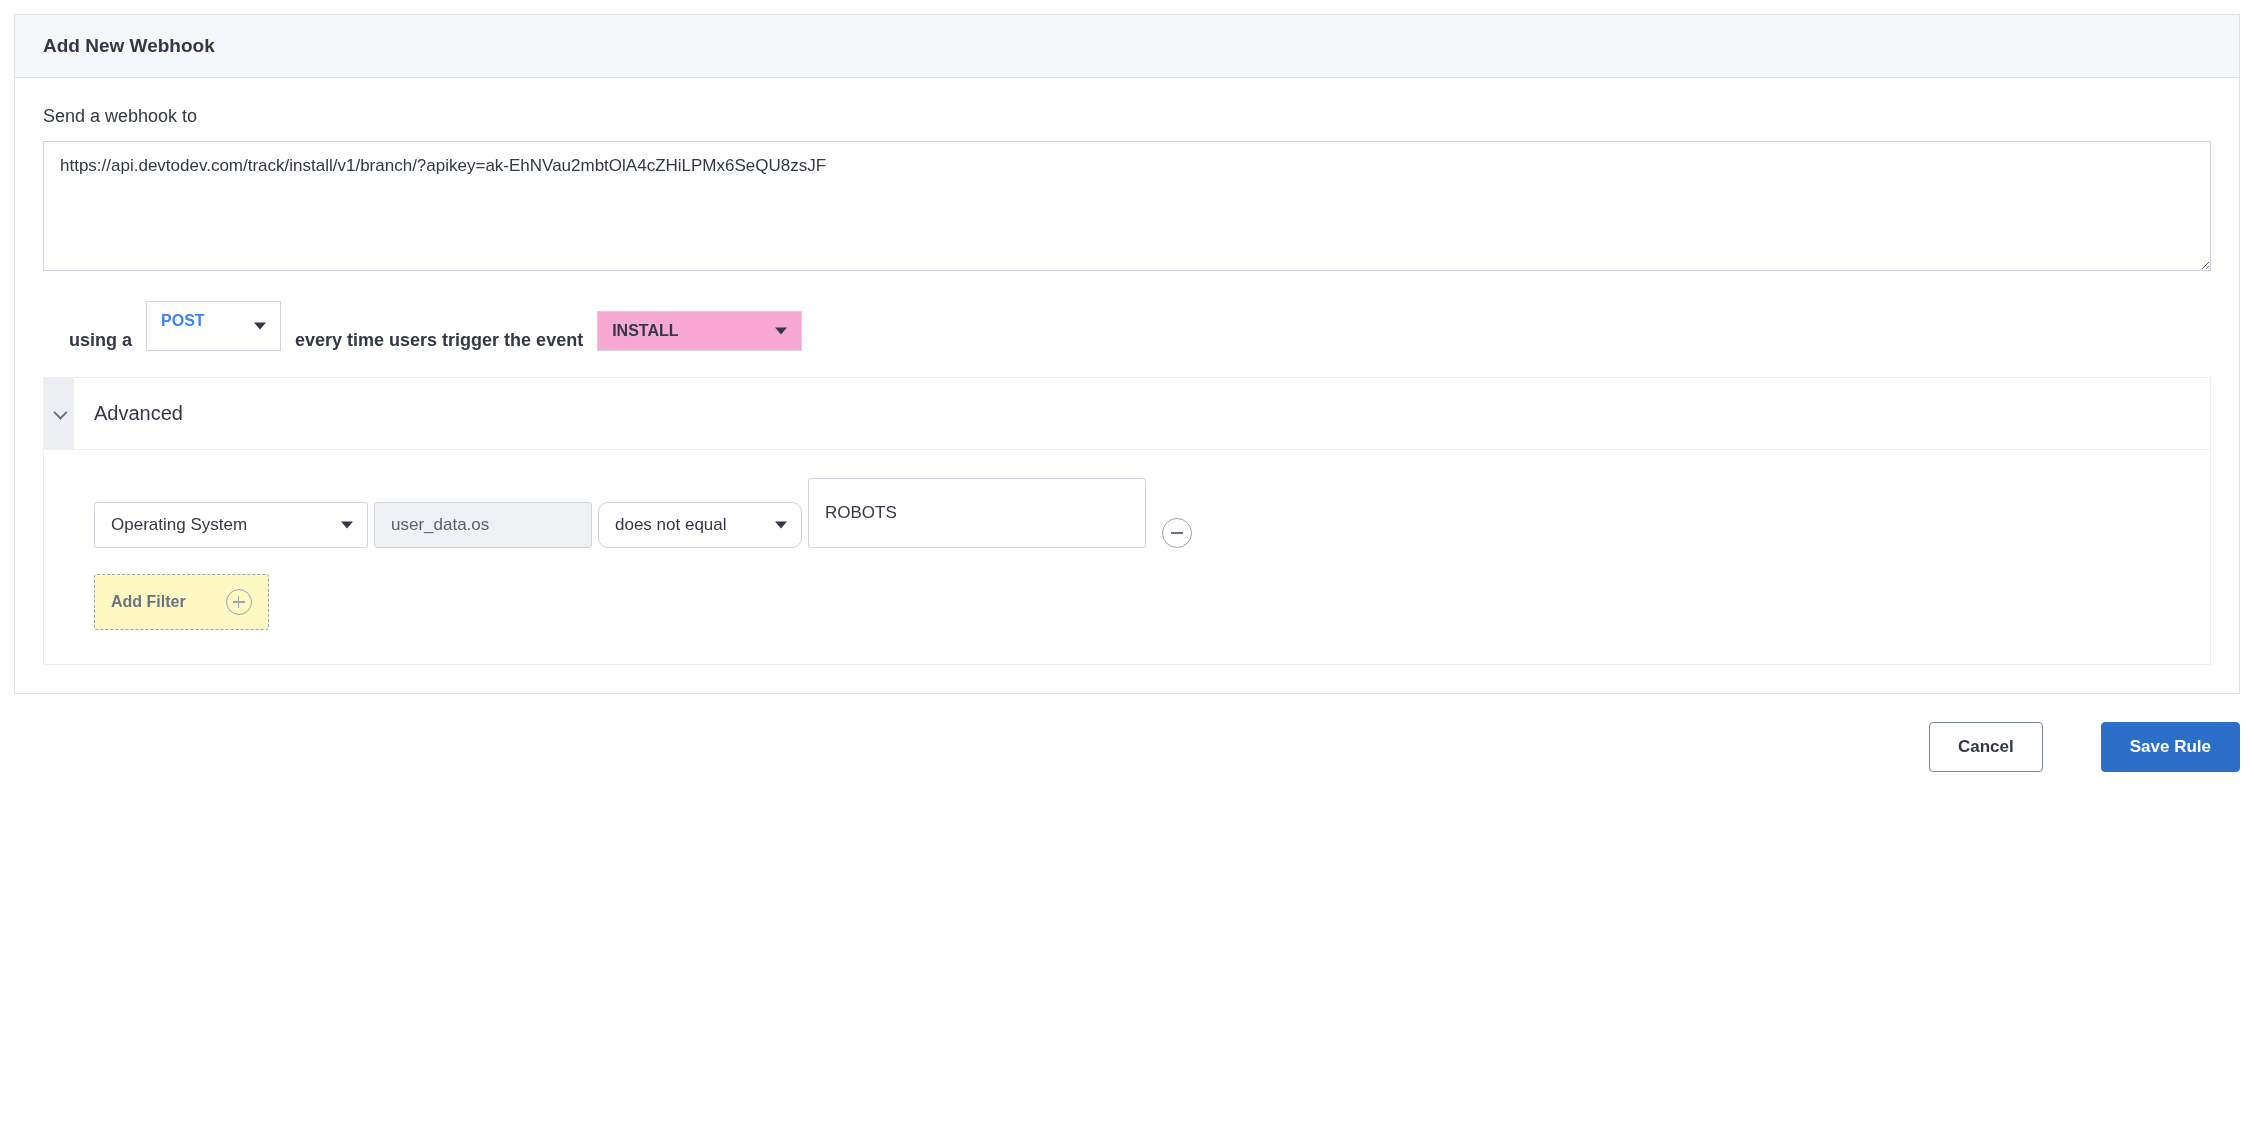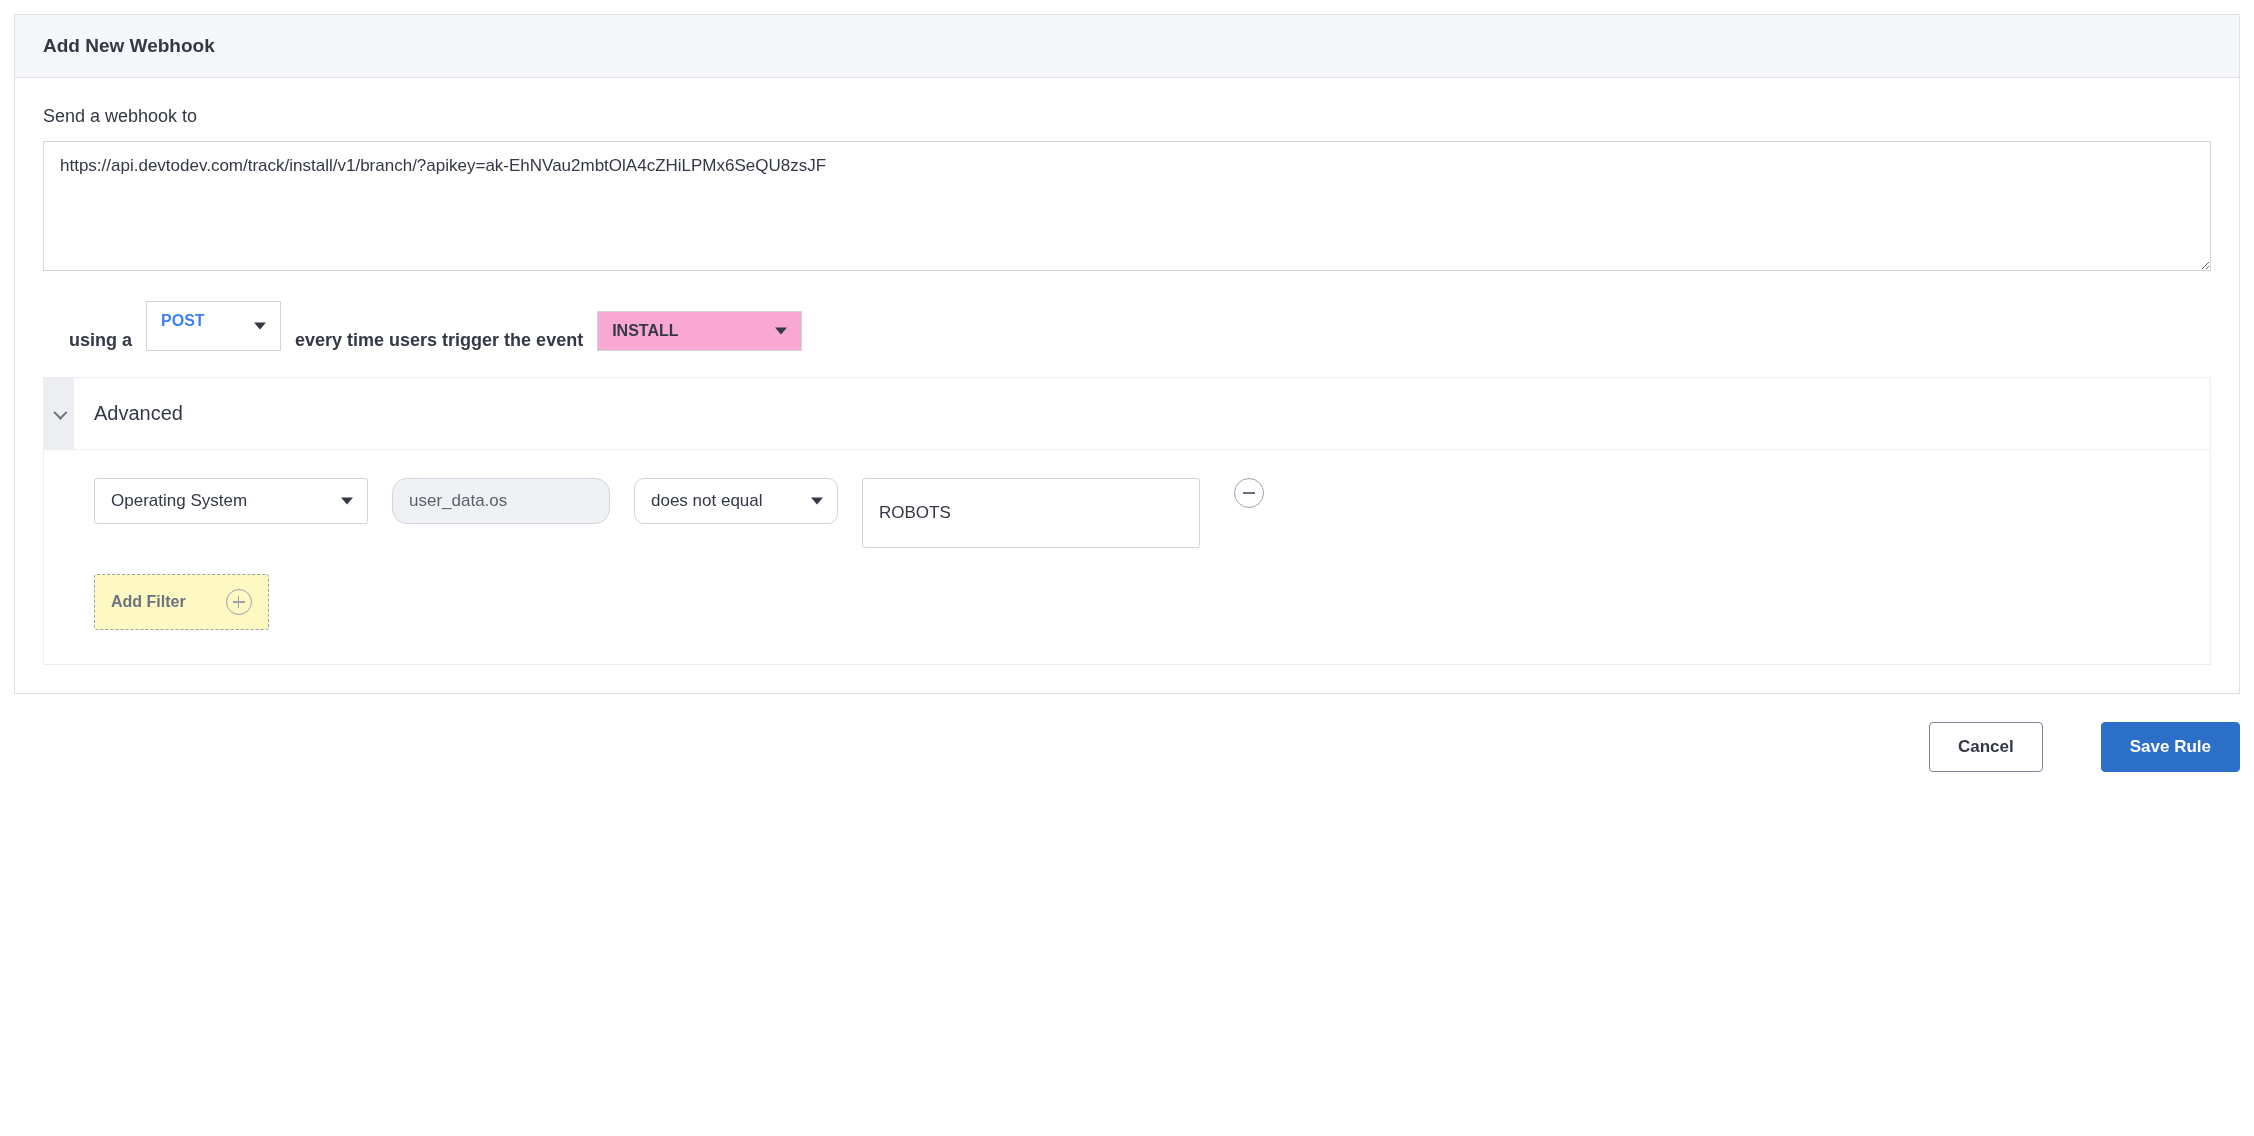--- a/index.html
+++ b/index.html
@@ -127,22 +127,22 @@
       font-size: 20px;
       color: #333844;
       padding: 24px 20px;
       font-weight: 400;
     }
     .advanced-body {
       padding: 28px 50px 34px 50px;
     }
     .filter-row {
       display: flex;
-      align-items: flex-start;
-      gap: 24px;
+      align-items: flex-end;
+      gap: 6px;
       margin-bottom: 26px;
     }
     .filter-select {
       position: relative;
       border: 1px solid #cfd4dd;
       background: #ffffff;
       padding: 12px 40px 12px 16px;
       font-size: 17px;
       color: #333844;
       flex: 0 0 274px;
@@ -151,21 +151,21 @@
       align-items: center;
       border-radius: 3px;
     }
     .filter-field {
       border: 1px solid #cfd4dd;
       background: #f0f1f4;
       padding: 12px 16px;
       font-size: 17px;
       color: #5a5f6a;
       flex: 0 0 218px;
-      border-radius: 15px;
+      border-radius: 3px;
     }
     .filter-operator {
       position: relative;
       border: 1px solid #cfd4dd;
       background: #ffffff;
       padding: 12px 40px 12px 16px;
       font-size: 17px;
       color: #333844;
       flex: 0 0 204px;
       cursor: pointer;

